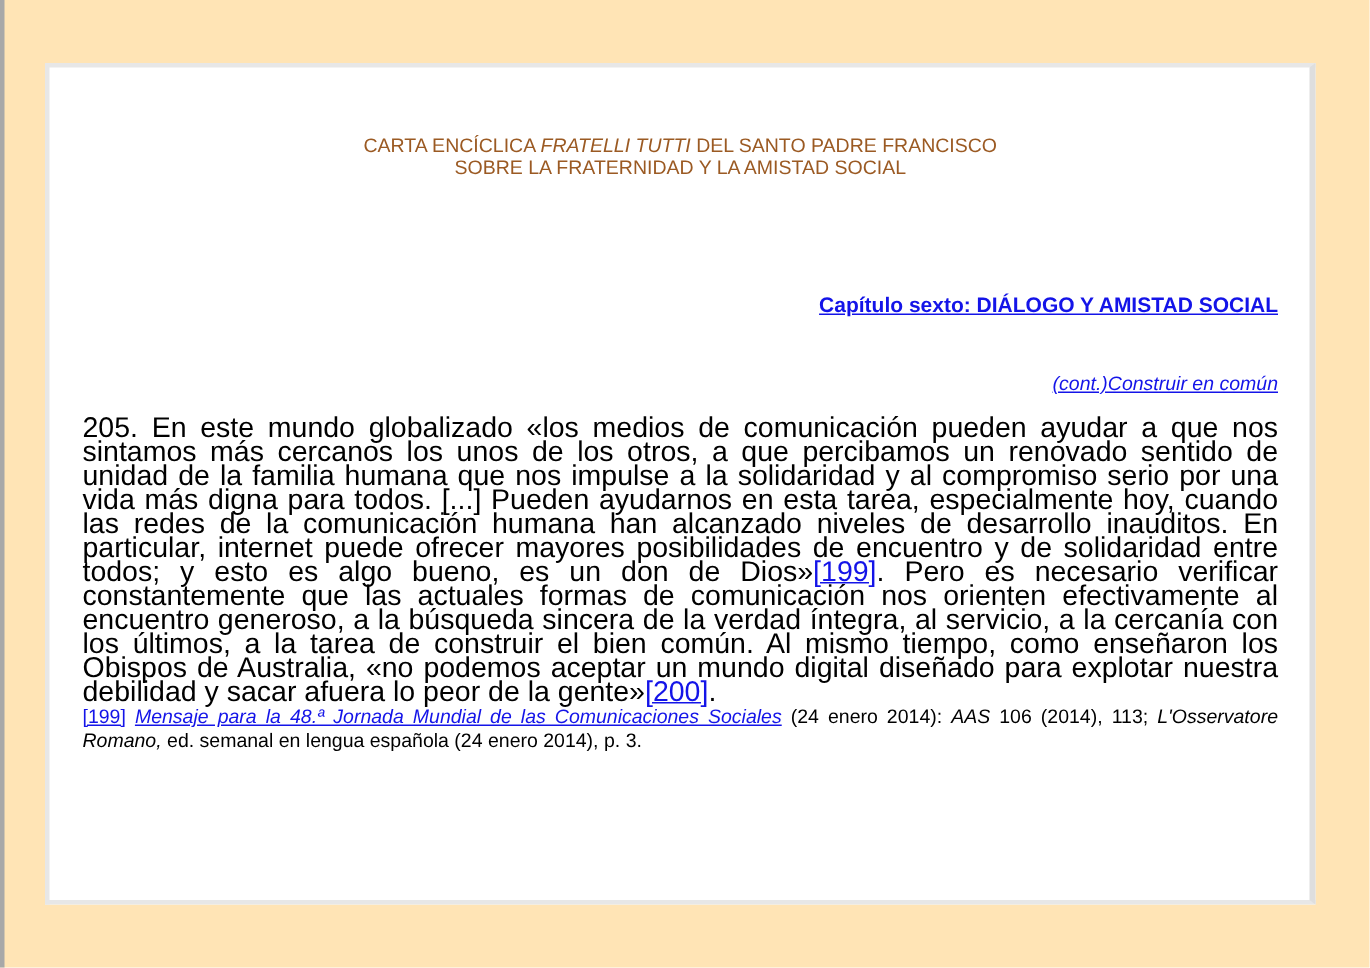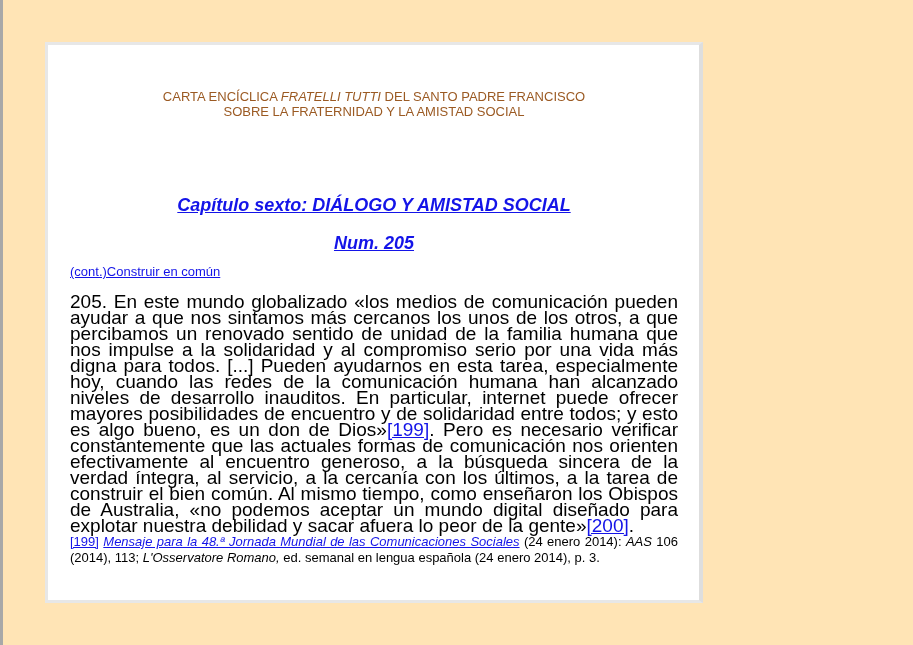--- a/index.html
+++ b/index.html
@@ -18,38 +18,38 @@
     width:913px;height:645px;overflow:hidden;position:relative;
     background:var(--background-color);
     font-family:"Liberation Sans", sans-serif;
     color:var(--text-color);
   }
   .window-edge{
     position:absolute;left:0;top:0;width:3px;height:645px;
     background:var(--edge-color);
   }
   .panel{
-    position:absolute;left:45px;top:42px;width:658px;height:561px;
+    position:absolute;left:30px;top:42px;width:847px;height:561px;
     background:var(--panel-color);
     border:3px solid var(--border-color);
     border-right:4px solid var(--border-right-color);
     padding:44px 21px 0 22px;
     overflow:hidden;
   }
   .doc-title{
     text-align:center;color:var(--title-color);
     font-size:13px;line-height:15px;
   }
   .center-heading{
-    text-align:center;font-size:18px;font-weight:bold;font-style:italic;
+    text-align:right;font-size:14px;font-weight:bold;
   }
   .chapter-heading{margin-top:76px;}
   .num-heading{margin-top:17px;}
   .section-line{
-    margin-top:10px;font-size:13px;
+    margin-top:37px;font-size:13px;font-style:italic;text-align:right;
   }
   .body-par{
     margin-top:15px;font-size:19px;line-height:16px;
     text-align:justify;
   }
   .footnote{
     font-size:13px;line-height:16px;text-align:justify;
   }
   .footnote-1{}
   .footnote-2{margin-top:14px;}
@@ -67,23 +67,20 @@
 
 <div class="panel">
 
   <div class="doc-title"><span>CARTA ENCÍCLICA </span><span class="i">FRATELLI TUTTI</span><span> DEL SANTO PADRE FRANCISCO</span></div>
   <div class="doc-title">SOBRE LA FRATERNIDAD Y LA AMISTAD SOCIAL</div>
 
   <div class="center-heading chapter-heading">
     <a class="lnk">Capítulo sexto: DIÁLOGO Y AMISTAD SOCIAL</a>
   </div>
 
-  <div class="center-heading num-heading">
-    <a class="lnk">Num. 205</a>
-  </div>
 
   <div class="section-line">
     <a class="lnk">(cont.)Construir en común</a>
   </div>
 
   <div class="body-par"><span>205. En este mundo globalizado «los medios de comunicación pueden ayudar a que nos sintamos más cercanos los unos de los otros, a que percibamos un renovado sentido de unidad de la familia humana que nos impulse a la solidaridad y al compromiso serio por una vida más digna para todos. [...] Pueden ayudarnos en esta tarea, especialmente hoy, cuando las redes de la comunicación humana han alcanzado niveles de desarrollo inauditos. En particular, internet puede ofrecer mayores posibilidades de encuentro y de solidaridad entre todos; y esto es algo bueno, es un don de Dios»</span><a class="lnk">[199]</a><span>. Pero es necesario verificar constantemente que las actuales formas de comunicación nos orienten efectivamente al encuentro generoso, a la búsqueda sincera de la verdad íntegra, al servicio, a la cercanía con los últimos, a la tarea de construir el bien común. Al mismo tiempo, como enseñaron los Obispos de Australia, «no podemos aceptar un mundo digital diseñado para explotar nuestra debilidad y sacar afuera lo peor de la gente»</span><a class="lnk">[200]</a><span>.</span></div>
 
   <div class="footnote footnote-1"><a class="lnk">[199]</a><span> </span><a class="i lnk">Mensaje para la 48.ª Jornada Mundial de las Comunicaciones Sociales</a><span> (24 enero 2014): </span><span class="i">AAS</span><span> 106 (2014), 113; </span><span class="i">L'Osservatore Romano,</span><span> ed. semanal en lengua española (24 enero 2014), p. 3.</span></div>
 
 

